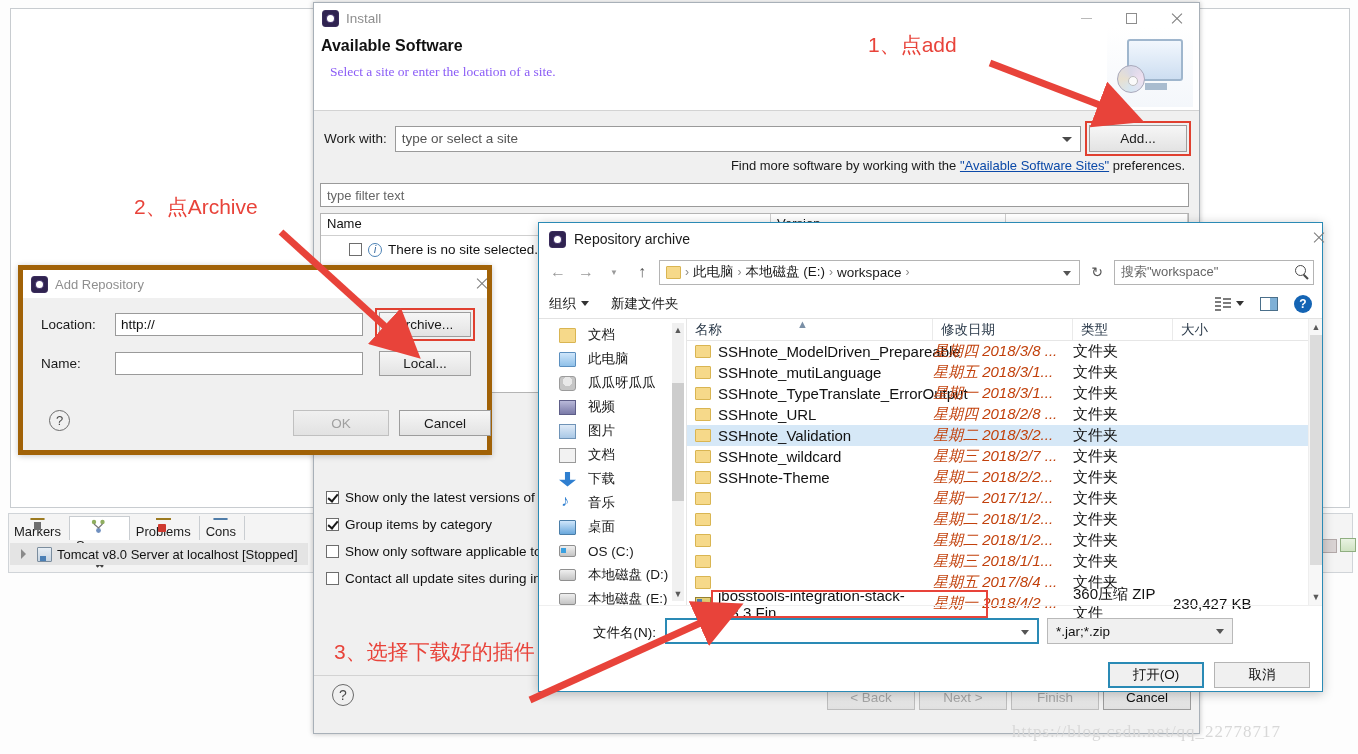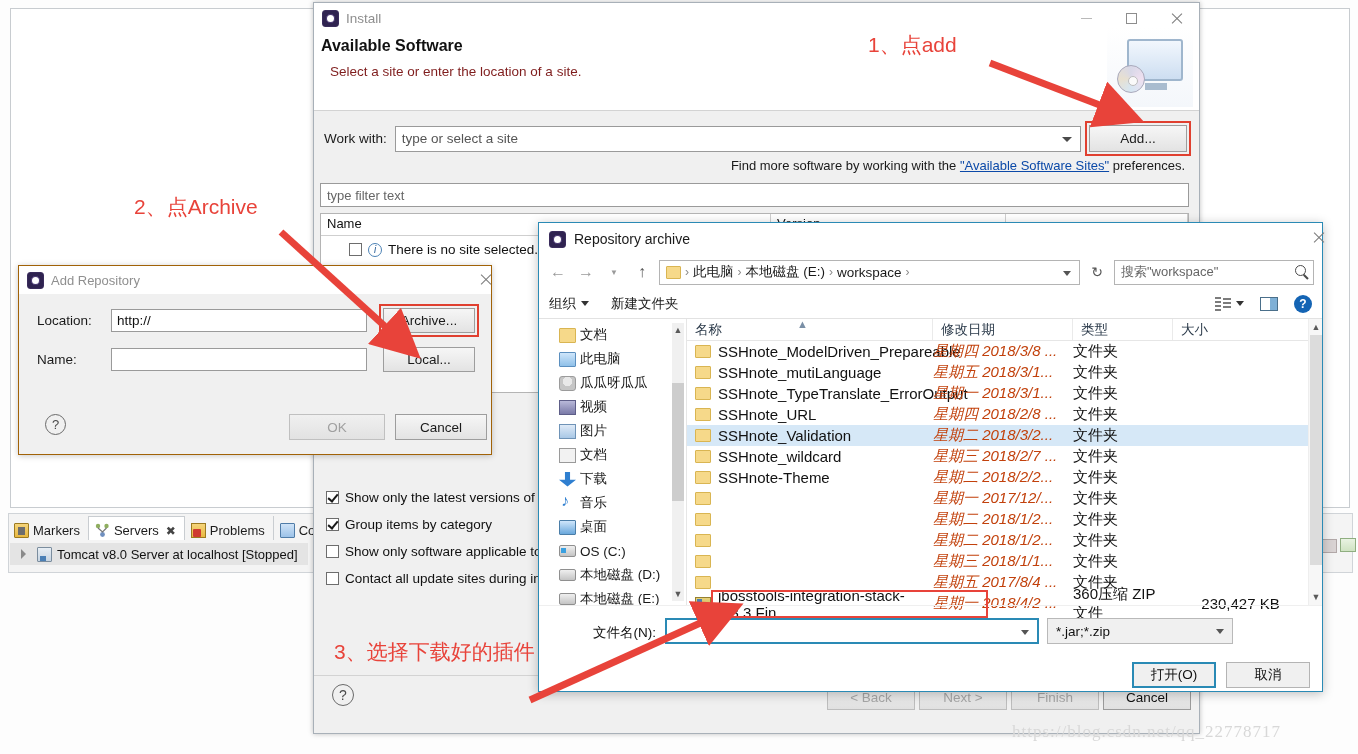--- a/index.html
+++ b/index.html
@@ -24,24 +24,25 @@
   .bottom-view {
     position: absolute; left: 8px; top: 513px; width: 1345px; height: 60px;
     background: #f4f4f4; border: 1px solid #d0d4d8;
   }
   .tabs-row {
     position: absolute; left: 8px; top: 515px; height: 25px;
     display: flex; align-items: center; gap: 0px;
     font-size: 13px; color: #1c1c1c;
   }
   .vtab {
-    display: flex; align-items: flex-end; gap: 4px;
+    display: flex; align-items: center; gap: 4px;
     padding: 2px 8px 2px 6px; height: 24px;
     border-right: 1px solid #c9cdd1;
     white-space: nowrap;
+    flex-direction: column;
   }
   .vtab.active { background: #ffffff; border-top: 1px solid #c9cdd1; }
   .tab-ico { width: 15px; height: 15px; display:inline-block; position: relative; }
   .ico-marker { background: linear-gradient(#f5d47a,#e8b840); border:1px solid #9c7a20; border-radius:1px;}
   .ico-marker::after{content:""; position:absolute; left:3px; top:3px; width:7px;height:8px;background:#6d6d6d;}
   .ico-problems { background: linear-gradient(#f5d47a,#e8b840); border:1px solid #9c7a20;}
   .ico-problems::after{content:""; position:absolute; left:1px; top:5px; width:8px;height:8px;background:#cf3a30; border-radius:1px;}
   .ico-console { background: linear-gradient(#cfe3f7,#9cc2e8); border:1px solid #4f7ca8; border-radius:1px;}
   .close-x { font-size: 12px; color: #444; margin-left: 3px; }
 
@@ -99,21 +100,21 @@
   .sq { width: 11px; height: 11px; border: 1px solid #8d8d8d; }
   .xx { position: relative; width: 13px; height: 13px; }
   .xx::before,.xx::after{content:"";position:absolute;left:0;top:6px;width:14px;height:1px;background:#7c7c7c;}
   .xx::before{transform:rotate(45deg);} .xx::after{transform:rotate(-45deg);}
 
   .install-header {
     background: #ffffff; padding: 4px 0 12px 0; position: relative;
     border-bottom: 1px solid #d3d3d3; height: 78px;
   }
   .hdr-title { font-size: 16px; font-weight: bold; color: #111; margin-left: 7px; }
-  .hdr-sub { font-size: 13.5px; color: #7f1d1d; margin-left: 16px; margin-top: 9px;}
+  .hdr-sub { font-size: 13.5px; color: #8b5cf6; margin-left: 16px; margin-top: 9px; font-family: Liberation Serif, serif;}
   .hdr-graphic {
     position: absolute; right: 6px; top: -6px; width: 86px; height: 80px;
     background: linear-gradient(#ffffff,#f4f7fb);
   }
   .monitor {
     position:absolute; right: 10px; top: 12px; width: 56px; height: 42px;
     background: linear-gradient(#f2f7fd,#cddef1); border: 2px solid #9fb6cd; border-radius:3px;
   }
   .monitor::after{
     content:""; position:absolute; left: 16px; top: 42px; width: 22px; height: 7px;
@@ -189,21 +190,21 @@
     display:flex;align-items:center;justify-content:center;
   }
   .wiz-btns { position:absolute; right: 8px; top: 8px; display:flex; gap: 4px; }
   .wiz-btn { width: 88px; height: 26px; display:flex;align-items:center;justify-content:center;
     font-size: 13.5px; border:1px solid #bdbdbd; background: linear-gradient(#f2f2f2,#e0e0e0); color:#a6a6a6;text-align:center;}
   .wiz-btn.enabled { color:#111; border-color:#9b9b9b; }
 
   
   .addrepo {
     position: absolute; left: 18px; top: 265px; width: 474px; height: 190px;
-    background: #f0f0f0; border: 1px solid #a16207; box-shadow: 0 1px 6px rgba(0,0,0,.22);
+    background: #f0f0f0; border: 5px solid #a16207; box-shadow: 0 1px 6px rgba(0,0,0,.22);
   }
   .ar-title { height: 28px; background:#ffffff; display:flex; align-items:center; padding-left:8px; gap:7px; position:relative;}
   .ar-title-text{ font-size:13px; color:#8f8f8f; }
   .ar-close { position:absolute; right: 12px; top: 7px; }
   .ar-row { display:flex; align-items:center; padding: 0 0 0 18px; margin-top: 14px; gap: 8px;}
   .ar-row .lbl { width: 66px; }
   .ar-input { flex: 1; height: 23px; background:#ffffff; border:1px solid #9a9a9a; display:flex;align-items:center;
     padding:0 5px; font-size:13.5px; color:#111; margin-right: 8px;}
   .ar-btn { width: 92px; height: 25px; }
   .ar-footer { position:absolute; left:0; right:0; bottom: 6px; height: 40px; }
@@ -251,21 +252,21 @@
     background: repeating-linear-gradient(#7c7c7c 0 2px, transparent 2px 4px);}
   .view-ico::after{content:"";position:absolute;left:8px;top:1px;width:8px;height:12px;
     background: repeating-linear-gradient(#7c7c7c 0 2px, transparent 2px 4px);}
   .pane-ico { width:18px;height:14px; border:1.6px solid #4a6f8a; position:relative; }
   .pane-ico::after{content:"";position:absolute;right:0;top:0;width:7px;height:100%;background:#7fb0d6;}
   .help-blue { width:18px;height:18px;border-radius:50%;background:#1464b4;color:#fff;font-size:12px;
     display:flex;align-items:center;justify-content:center;font-weight:bold;}
 
   .fd-body { display:flex; height: 286px; }
   .fd-left { width: 148px; border-right: 1px solid #e6e6e6; padding-top: 4px; position:relative; }
-  .tree-item { display:flex; align-items:center; gap:4px; height: 24px; padding-left: 20px;
+  .tree-item { display:flex; align-items:center; gap:12px; height: 24px; padding-left: 20px;
     font-size: 13.5px; color: #1a1a1a; }
   .ti-ico { width: 17px; height: 15px; flex: none; position: relative; }
   .ti-folder { background:#f6d98a; border:1px solid #d9b552; border-radius:1px;}
   .ti-pc { background: linear-gradient(#cfe6fb,#8fc0e8); border:1px solid #5b8fbf; border-radius:1px;}
   .ti-user { background: radial-gradient(circle at 50% 35%, #e9e9e9 0 40%, #c6c6c6 42% 100%); border-radius:3px; border:1px solid #9b9b9b;}
   .ti-video { background: linear-gradient(#b9b9d9,#7a7aa8); border:1px solid #5e5e88;}
   .ti-pic { background: linear-gradient(#dfeaf7,#a9c8e6); border:1px solid #6f93b7;}
   .ti-doc { background: #f2f2f2; border:1px solid #9a9a9a;}
   .ti-down { background:#2f7fd0; clip-path: polygon(35% 0,65% 0,65% 55%,100% 55%,50% 100%,0 55%,35% 55%);}
   .ti-music { background: transparent; }
@@ -284,21 +285,21 @@
   .fd-right { flex: 1; position: relative; }
   .list-head { display:flex; height: 22px; font-size: 13.5px; color: #2b3a4a; border-bottom:1px solid #e6e6e6;}
   .lh { padding: 2px 0 0 8px; border-right: 1px solid #eaeaea; }
   .lh.c1 { width: 246px; position: relative;} .lh.c2 { width: 140px; } .lh.c3 { width: 100px;} .lh.c4 { flex:1; }
   .sortmark { position:absolute; left: 110px; top: -1px; color:#7a8fa6; font-size:11px;}
   .frow { display:flex; align-items:center; height: 21px; font-size: 15px; color: #111; }
   .frow.sel { background: #d6e8f7; }
   .fc1 { width: 246px; display:flex; align-items:center; gap:7px; padding-left: 8px; }
   .fc2 { width: 140px; color:#c2410c;font-style:italic; }
   .fc3 { width: 100px; }
-  .fc4 { flex:1; text-align:center; padding-right: 14px; }
+  .fc4 { flex:1; text-align:left; padding-right: 14px; }
   .file-folder { width: 16px; height: 13px; background:#f6d98a; border:1px solid #d9b552; border-radius:1px; flex:none;}
   .zip-ico { width: 16px; height: 14px; background: linear-gradient(#e7d27a,#c9a84a); border:1px solid #96802f; flex:none; position:relative;}
   .zip-ico::after{content:"";position:absolute;left:1px;top:1px;width:5px;height:11px;background:#4a7fb5;}
   .blurred { filter: blur(3px); opacity: .55; }
   .rscroll { position:absolute; right: 0; top: 0; width: 14px; height: 286px; background:#f7f7f7; border-left:1px solid #eee;}
   .rscroll .thumb { position:absolute; left:1px; top: 16px; width:12px; height: 230px; background:#dcdcdc; }
   .rscroll .up, .rscroll .dn { position:absolute; left:0; width:14px;height:16px; display:flex;align-items:center;justify-content:center;
     font-size:9px; color:#5a5a5a;}
   .rscroll .up{top:0;} .rscroll .dn{bottom:0;}
 
@@ -306,21 +307,21 @@
   .fn-row { display:flex; align-items:center; gap:8px; padding: 12px 12px 0 126px; }
   .fn-label { position:absolute; left: 54px; top: 18px; font-size: 13.5px; color:#111; }
   .fn-input { width: 374px; height: 26px; border: 2px solid #2a8ab5; background:#fff; position:relative; }
   .fn-input .caret-dn{ position:absolute; right: 8px; top: 10px;
     border-left:4px solid transparent;border-right:4px solid transparent;border-top:5px solid #555; }
   .fn-filter { width: 186px; height: 26px; border: 1px solid #b9b9b9; background:#f0f0f0;
     display:flex; align-items:center; padding: 0 8px; font-size:13.5px; color:#111; position:relative;}
   .fn-filter .caret-dn{ position:absolute; right: 8px; top: 10px;
     border-left:4px solid transparent;border-right:4px solid transparent;border-top:5px solid #555; }
   .fd-buttons { position:absolute; right: 12px; top: 56px; display:flex; gap: 10px; }
-  .fd-btn { width: 84px; height: 26px; display:flex;align-items:center;justify-content:center;
+  .fd-btn { width: 96px; height: 26px; display:flex;align-items:center;justify-content:center;
     font-size: 13.5px; color:#111; border:1px solid #b4b4b4; background:#f0f0f0;}
   .fd-btn.primary { border: 2px solid #2a8ab5; }
 
   
   .anno {
     position: absolute; color: #e8433a; font-size: 20px; font-weight: 500;
     font-family: "Liberation Sans", sans-serif; white-space: nowrap;
   }
   .anno.big { font-size: 21px; }
   svg.arrows { position:absolute; left:0; top:0; width:1358px; height:754px; pointer-events:none; }

